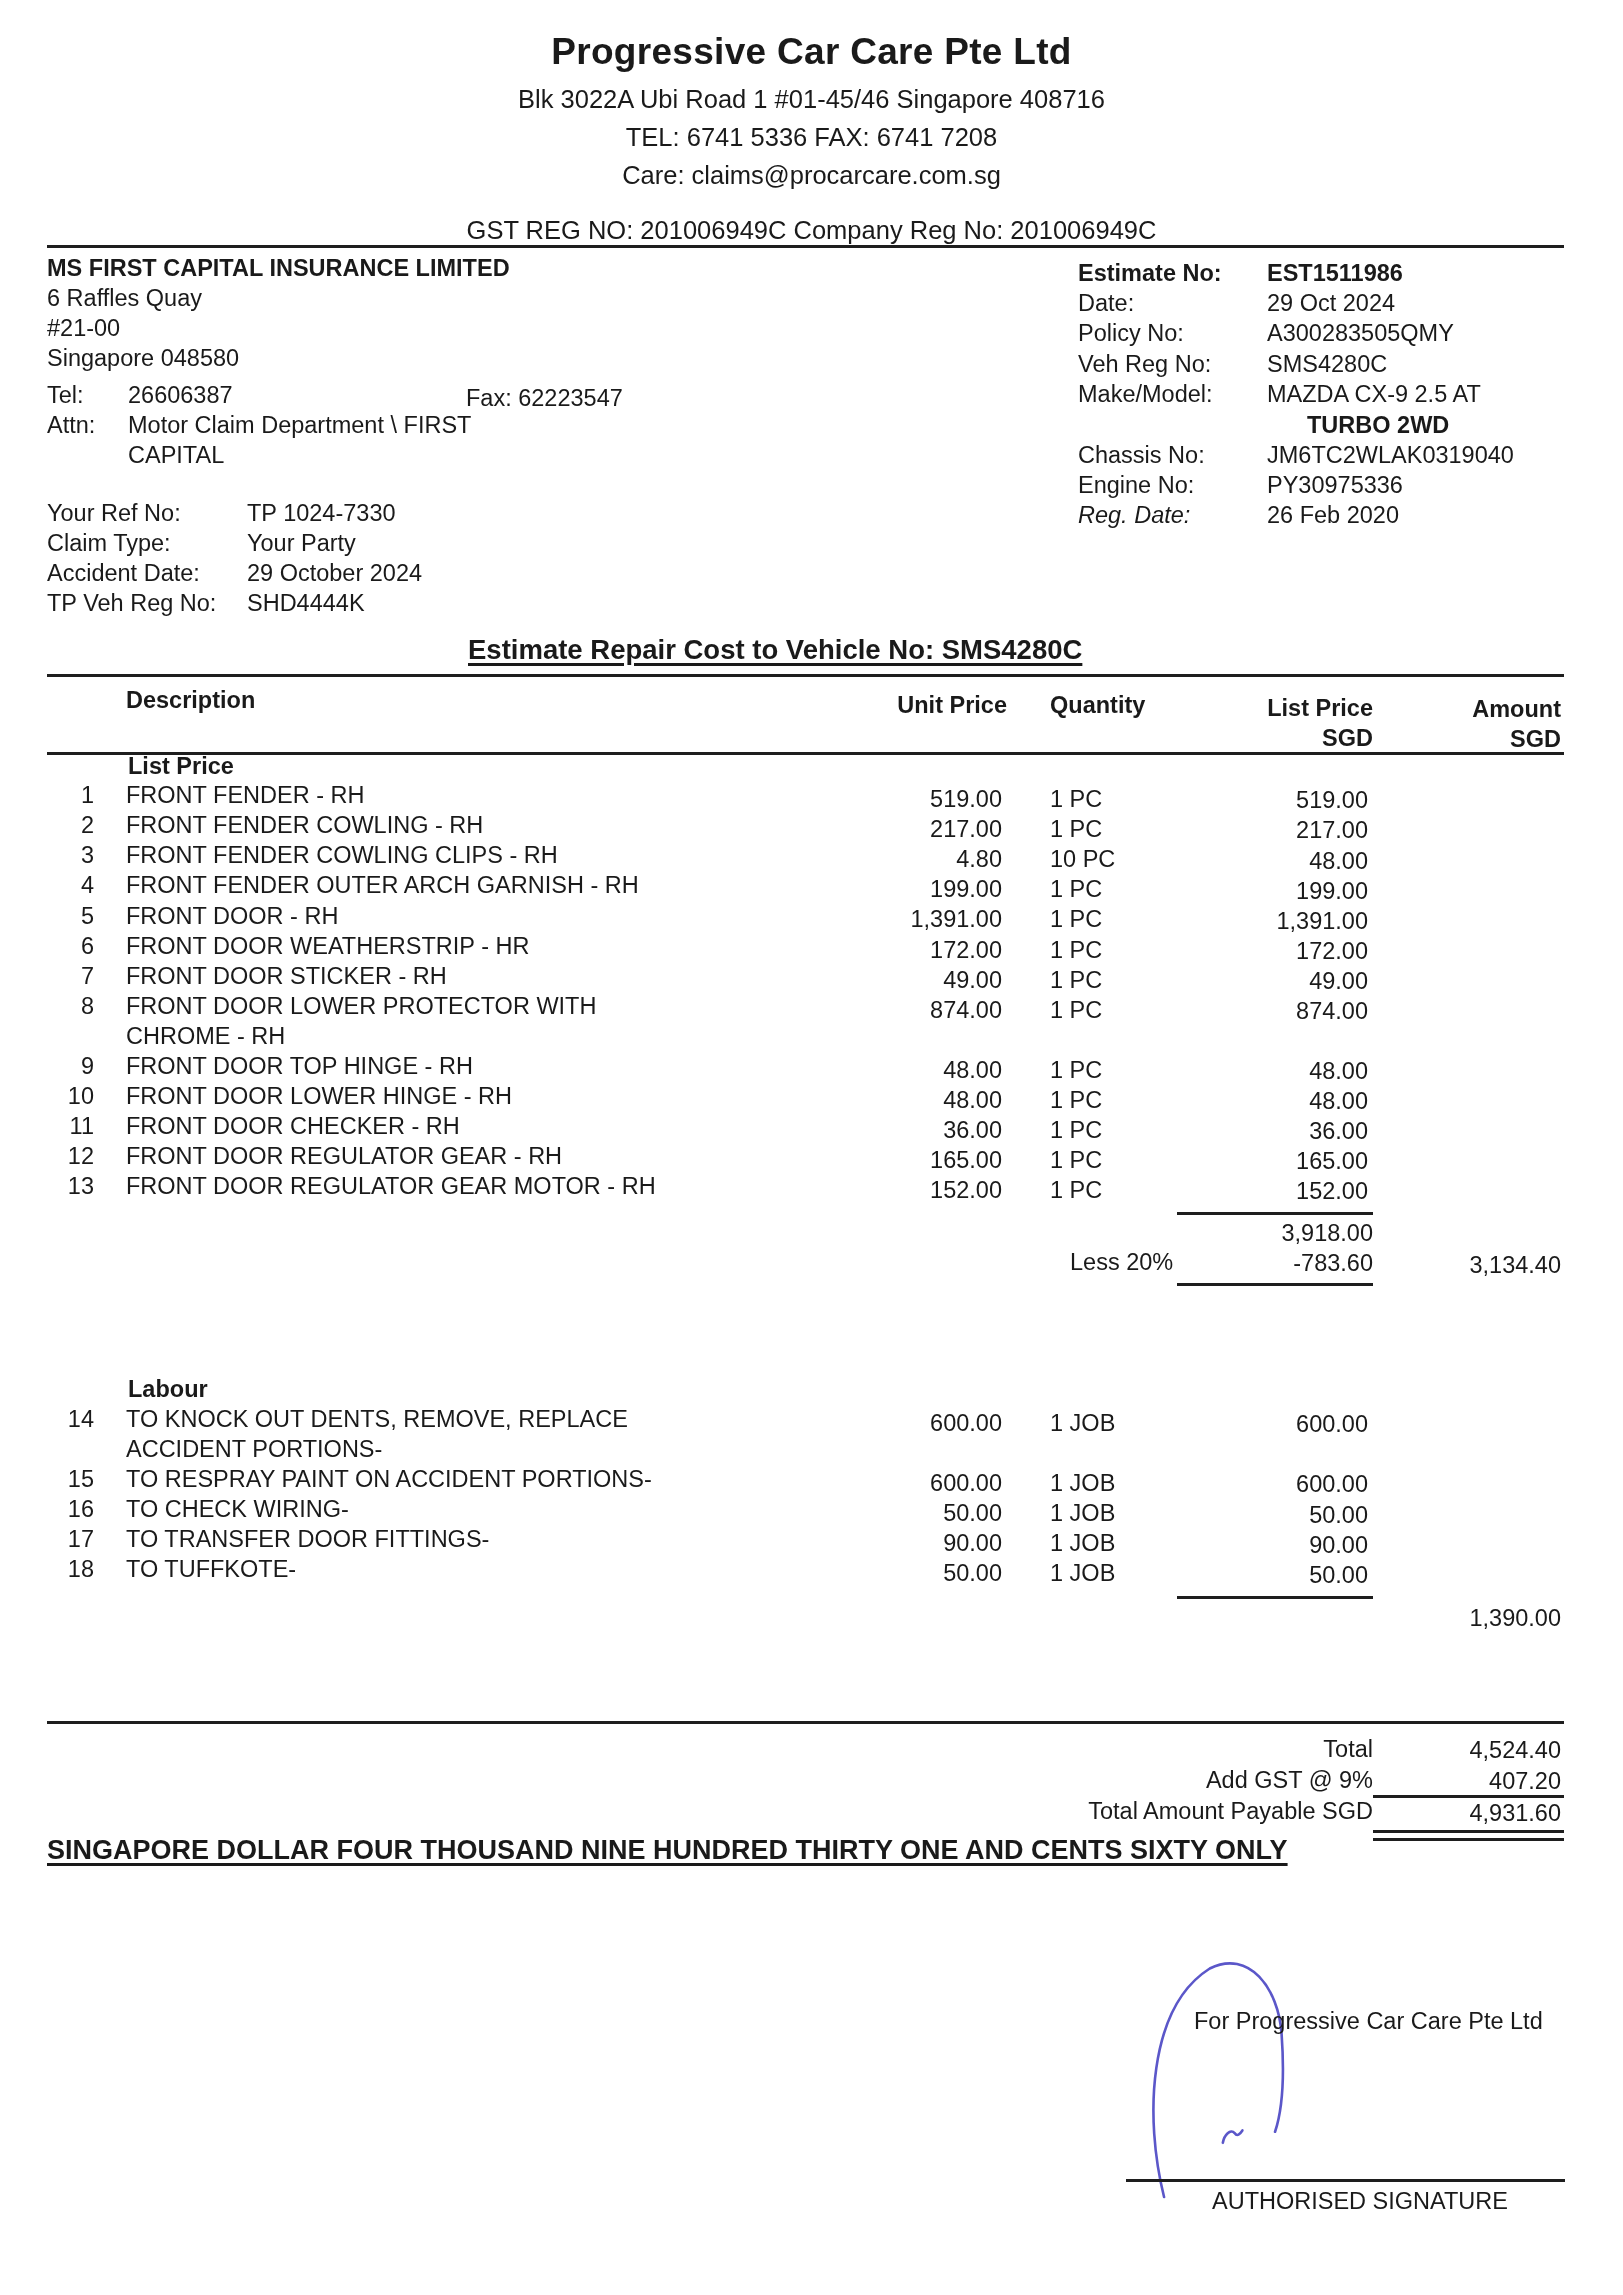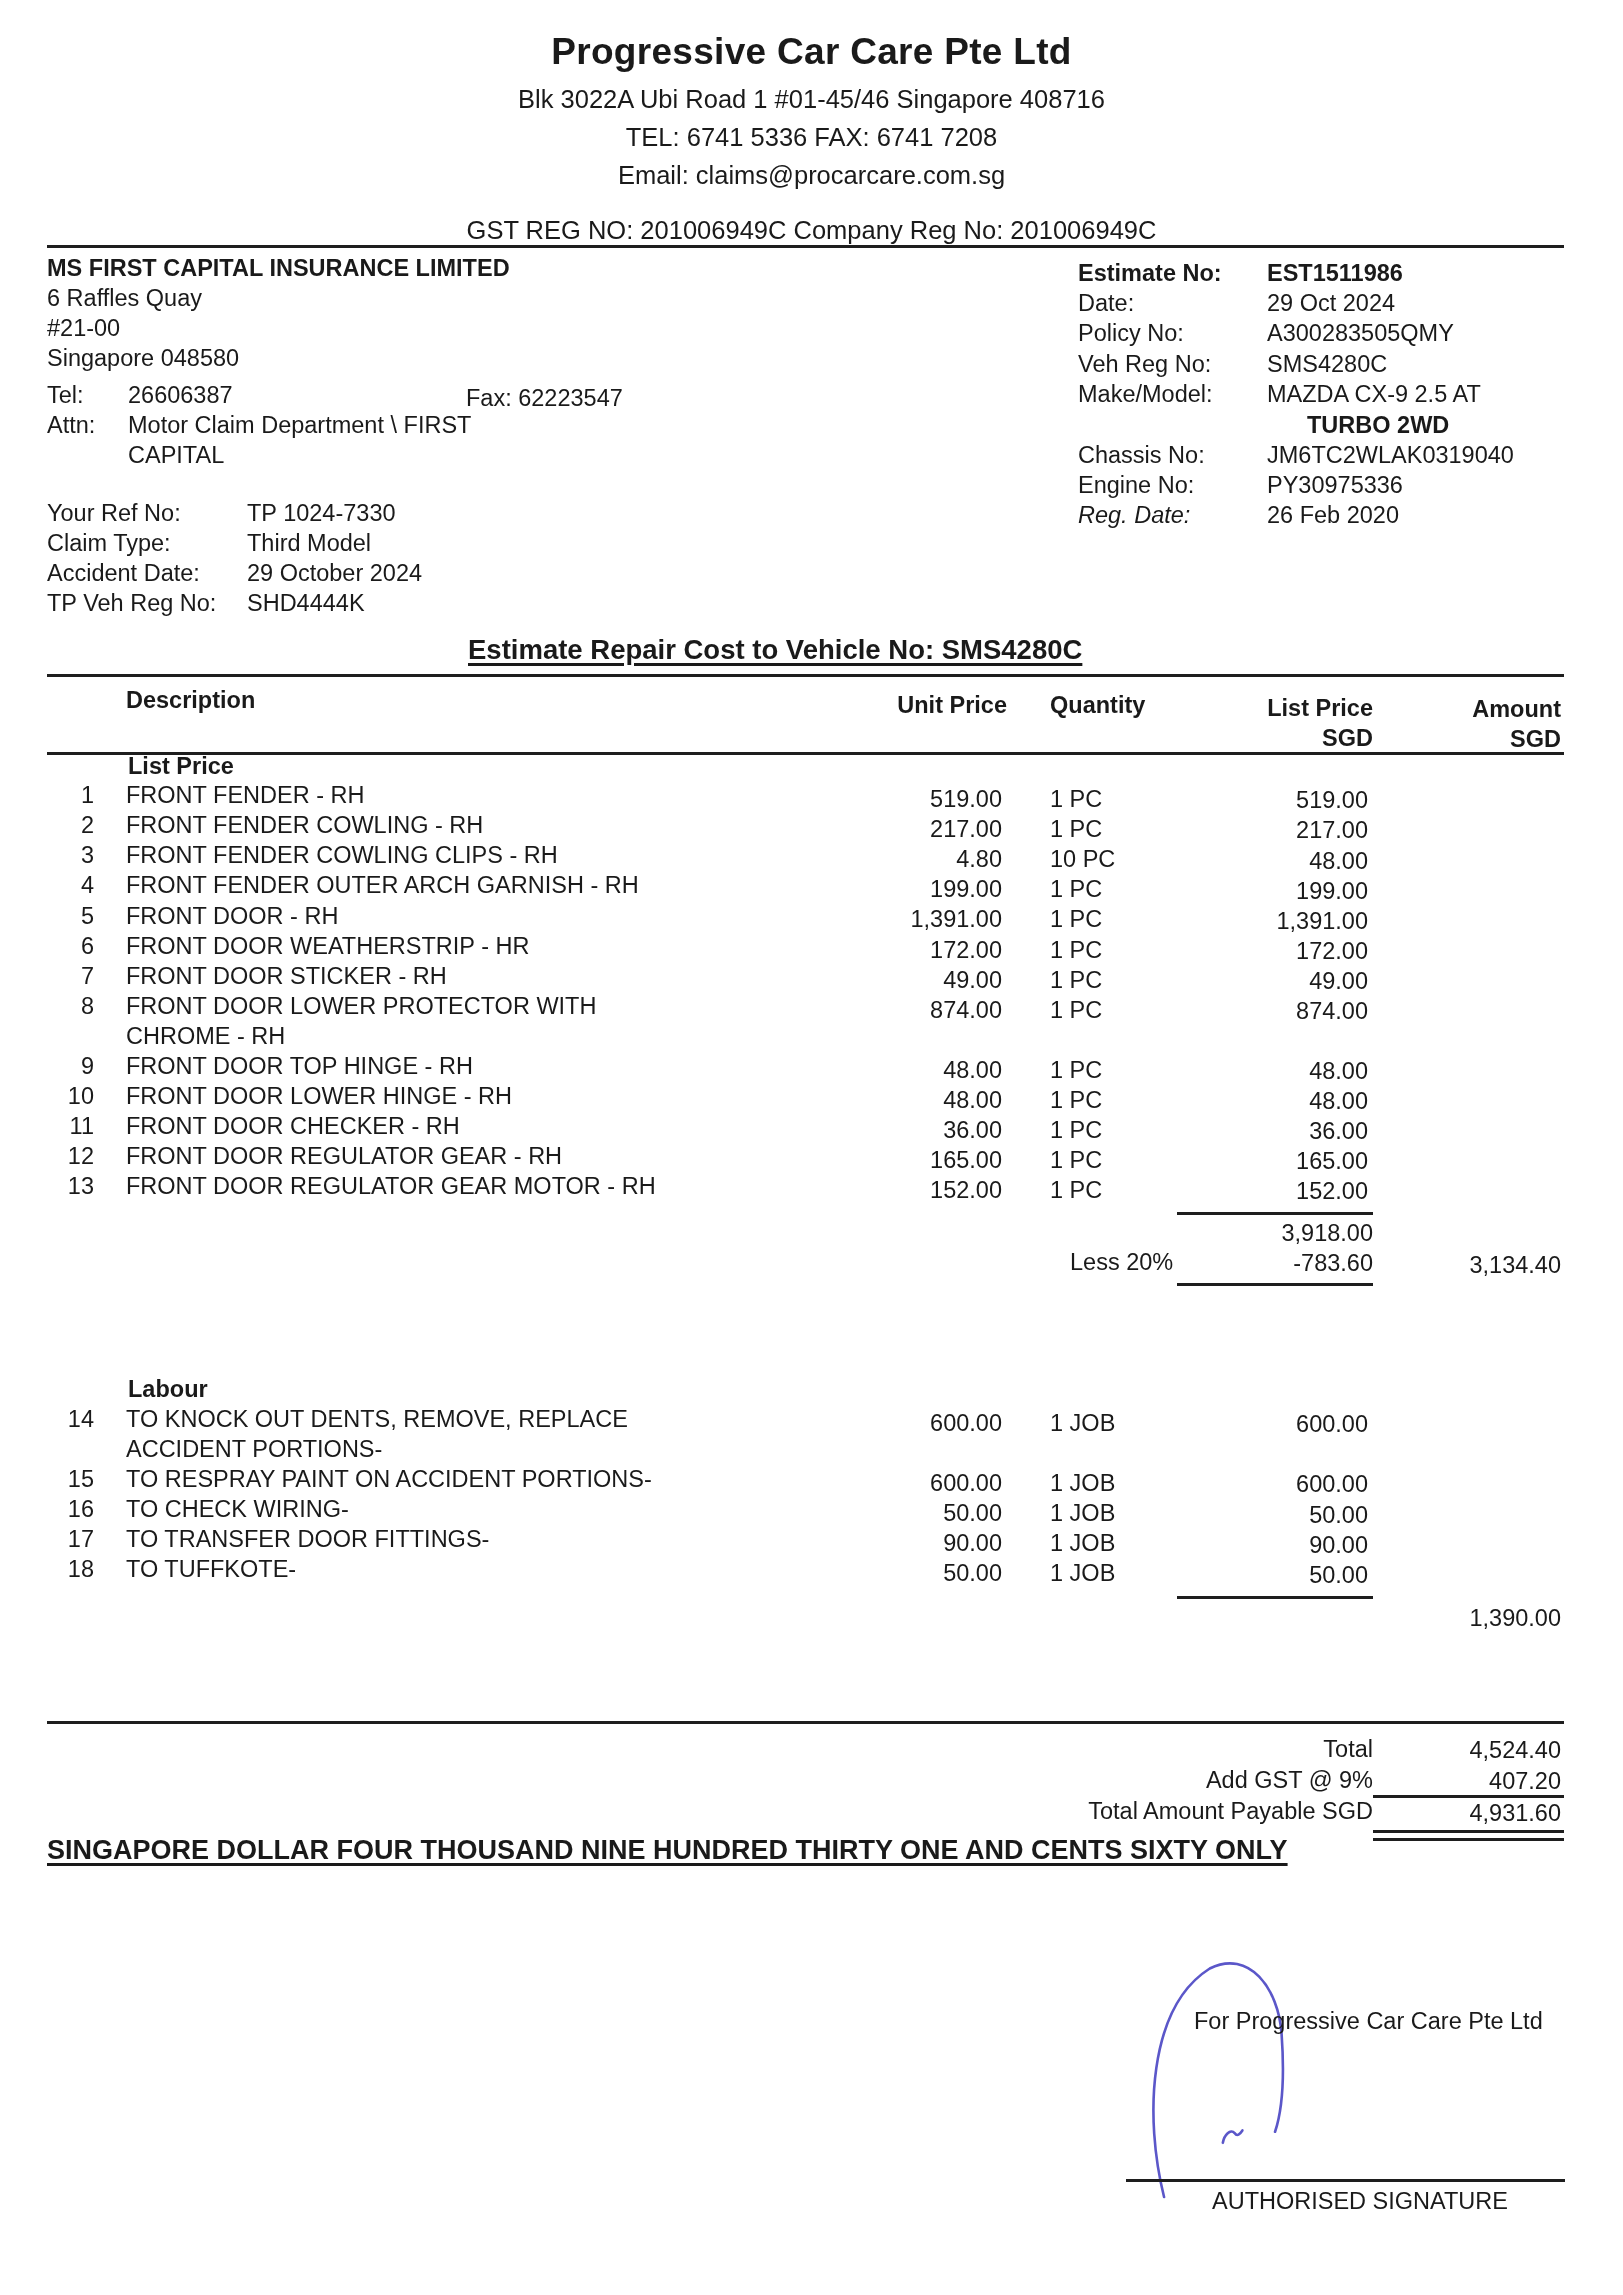--- a/index.html
+++ b/index.html
@@ -16,42 +16,42 @@
   .u { text-decoration: underline; text-underline-offset: 3.9px; text-decoration-thickness: 2.6px; }
   .ul-short { position:absolute; height:3.3px; background:#1e1e1e; }
   .sig { position:absolute; left:1151px; top:1955px; width:222px; height:249px; }
 </style>
 </head>
 <body>
 
 <div class="abs c title">Progressive Car Care Pte Ltd</div>
 <div class="abs c hdr" style="top:85px">Blk 3022A Ubi Road 1 #01-45/46 Singapore 408716</div>
 <div class="abs c hdr" style="top:123px">TEL: 6741 5336 FAX: 6741 7208</div>
-<div class="abs c hdr" style="top:161px">Email: claims@procarcare.com.sg</div>
+<div class="abs c hdr" style="top:161px">Care: claims@procarcare.com.sg</div>
 <div class="abs c hdr" style="top:216px">GST REG NO: 201006949C  Company Reg No: 201006949C</div>
 
 <div class="rule" style="left:47px; top:245px; width:1517px; height:2.6px;"></div>
 
 <div class="abs f37 b" style="left:47px; top:255px;">MS FIRST CAPITAL INSURANCE LIMITED</div>
 <div class="abs f37" style="left:47px; top:285px;">6 Raffles Quay</div>
 <div class="abs f37" style="left:47px; top:315px;">#21-00</div>
 <div class="abs f37" style="left:47px; top:345px;">Singapore 048580</div>
 
 <div class="abs f37" style="left:47px; top:382px;">Tel:</div>
 <div class="abs f37" style="left:128px; top:382px;">26606387</div>
 <div class="abs f37" style="left:466px; top:385px;">Fax: 62223547</div>
 <div class="abs f37" style="left:47px; top:412px;">Attn:</div>
 <div class="abs f37" style="left:128px; top:412px;">Motor Claim Department \ FIRST</div>
 <div class="abs f37" style="left:128px; top:442px;text-align:right;">CAPITAL</div>
 
 <div id="claim-info">
     <div class="abs f37" style="left:47px; top:500px;">Your Ref No:</div>
     <div class="abs f37" style="left:247px; top:500px;">TP 1024-7330</div>
     <div class="abs f37" style="left:47px; top:530px;">Claim Type:</div>
-    <div class="abs f37" style="left:247px; top:530px;">Third Model</div>
+    <div class="abs f37" style="left:247px; top:530px;">Your Party</div>
     <div class="abs f37" style="left:47px; top:560px;">Accident Date:</div>
     <div class="abs f37" style="left:247px; top:560px;">29 October 2024</div>
     <div class="abs f37" style="left:47px; top:590px;">TP Veh Reg No:</div>
     <div class="abs f37" style="left:247px; top:590px;">SHD4444K</div>
   </div>
 
 <div id="estimate-info">
     <div class="abs f37 b" style="left:1078px; top:260px;">Estimate No:</div>
     <div class="abs f37 b" style="left:1267px; top:260px;">EST1511986</div>
     <div class="abs f37" style="left:1078px; top:290px;">Date:</div>

